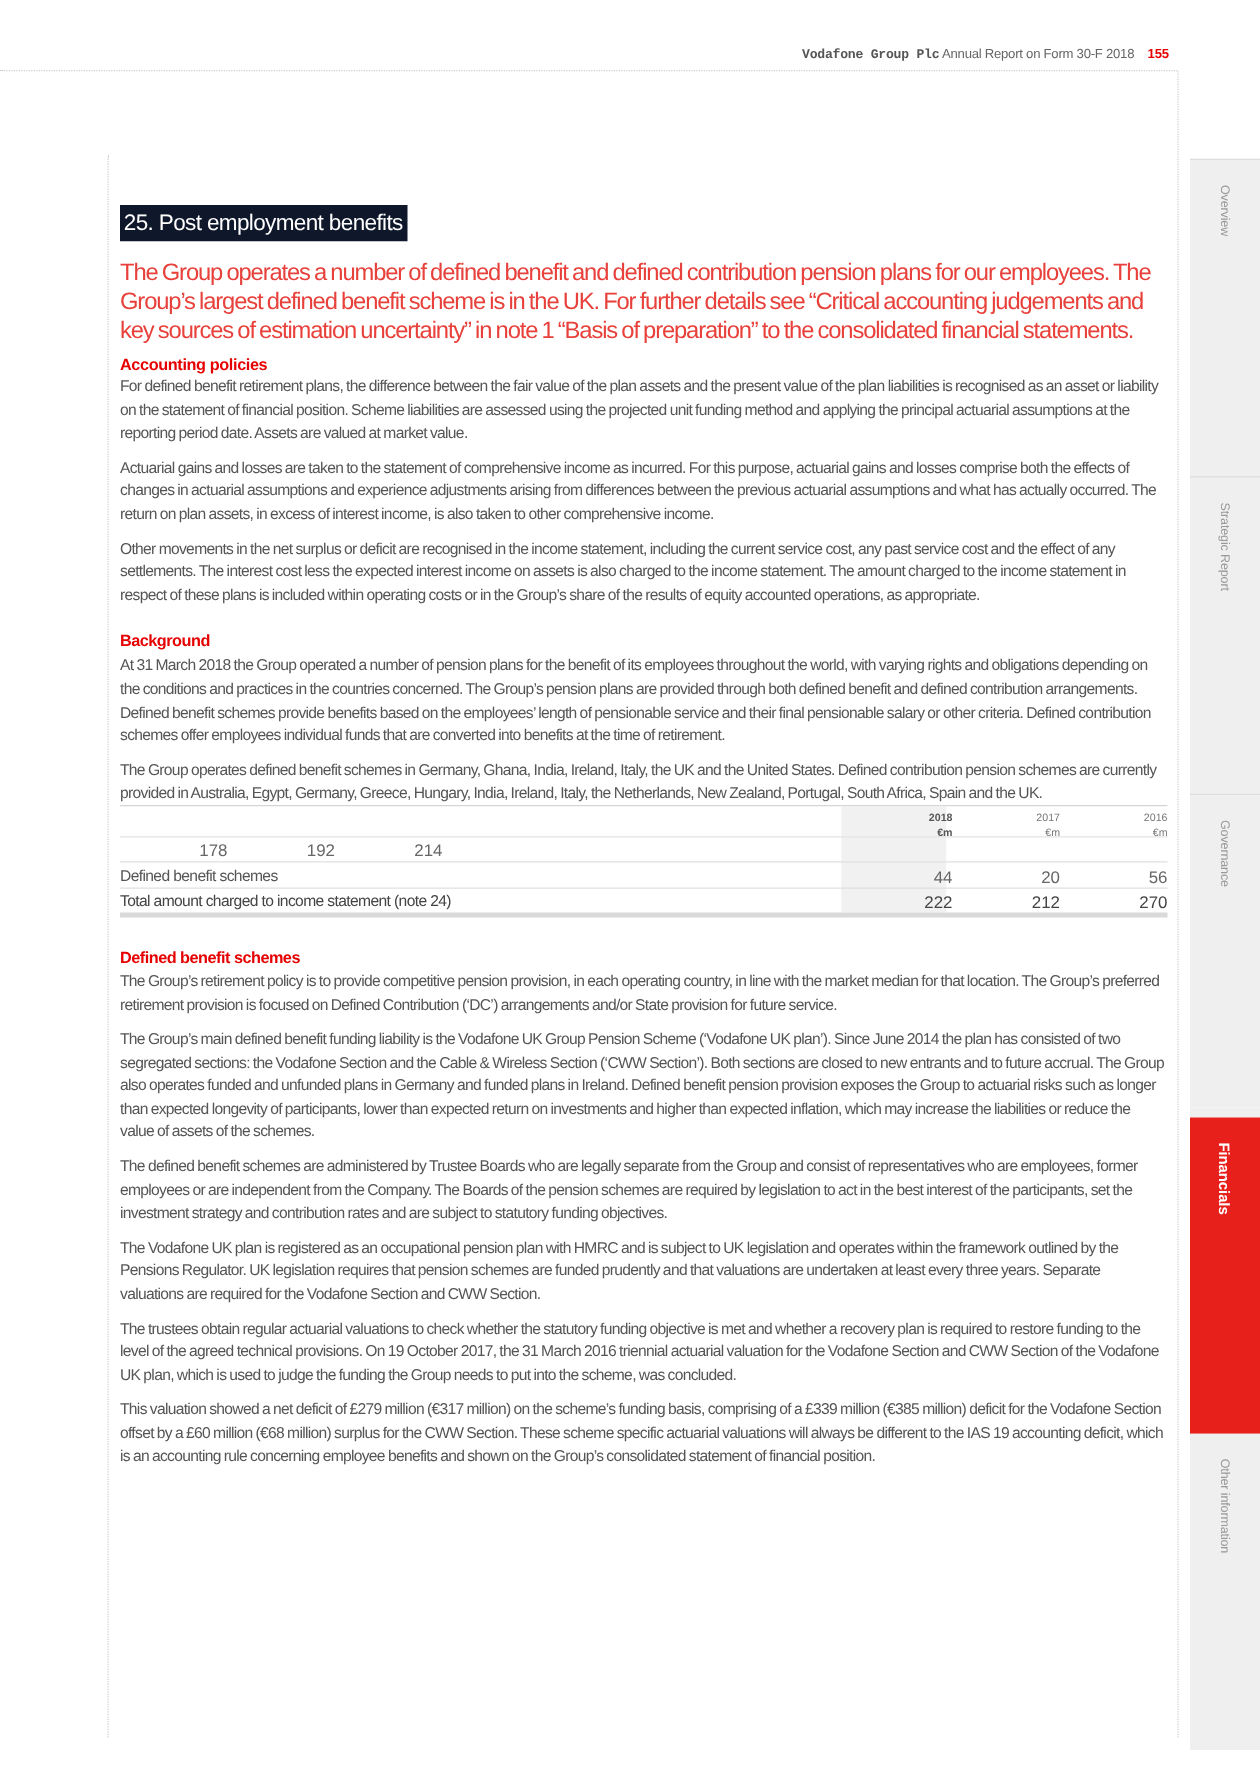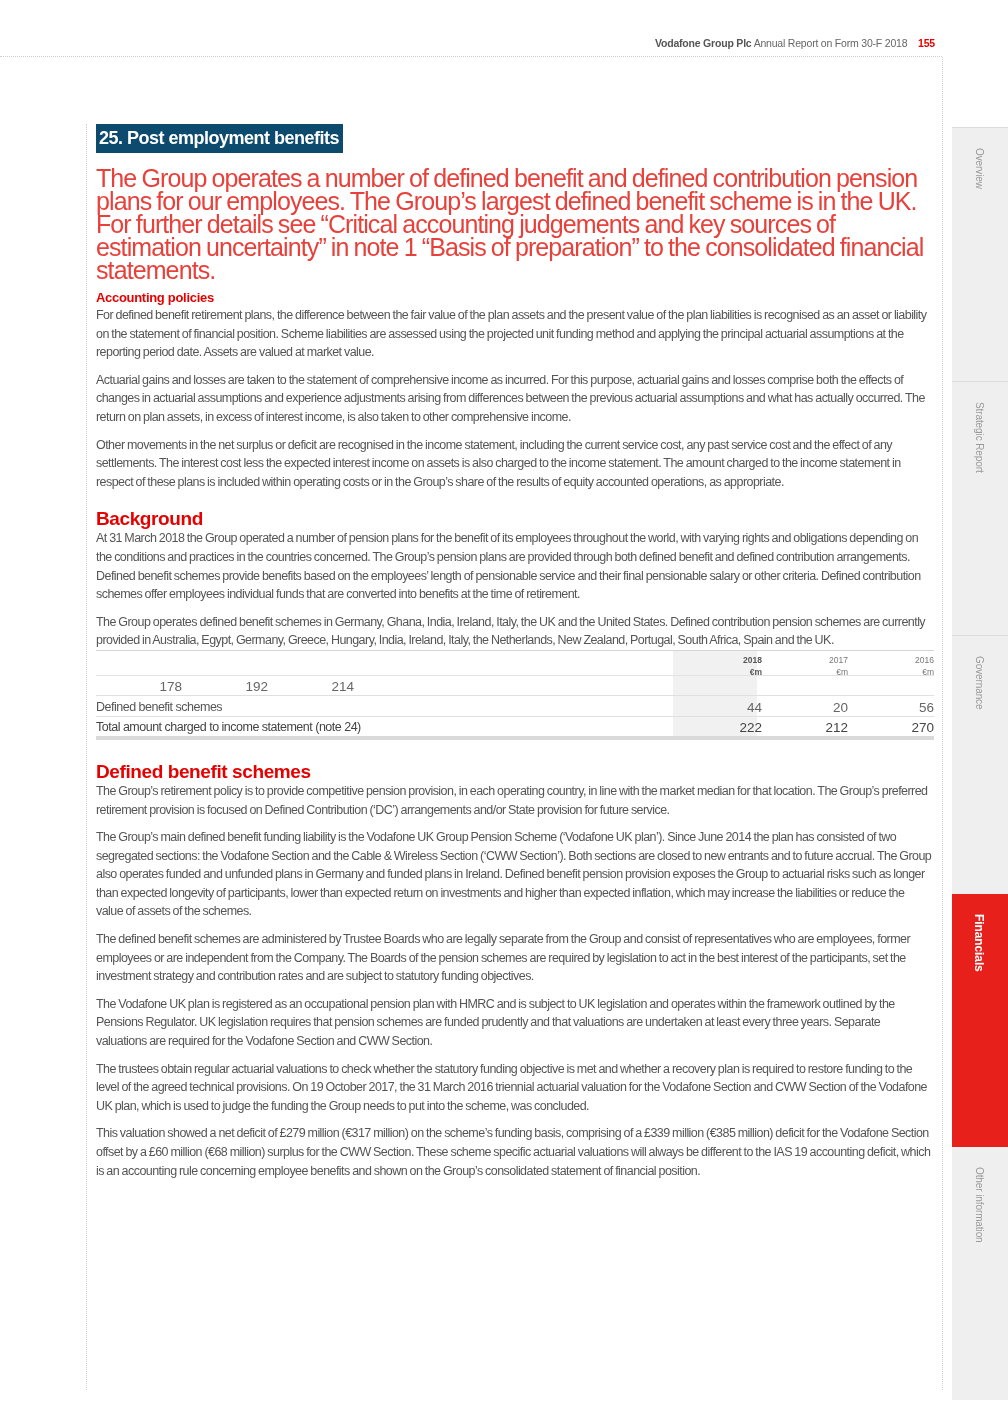--- a/index.html
+++ b/index.html
@@ -1,32 +1,32 @@
 <!DOCTYPE html>
 <html><head>
 <meta charset="utf-8">
 <style>
   * { box-sizing: border-box; margin: 0; padding: 0; }
   html, body { width: 1008px; height: 1425px; background: #ffffff; overflow: hidden; }
   body { position: relative; font-family: "Liberation Sans", sans-serif; color: #555; }
 
   .header { position: absolute; top: 37px; right: 73px; font-size: 10.5px; color: #666; white-space: nowrap; letter-spacing: -0.2px; }
-  .header .company { font-weight: bold; color: #555; }
+  .header .company { font-weight: bold; color: #555; font-family: Liberation Mono, monospace; }
   .header .page-num { font-weight: bold; color: #e60000; margin-left: 8px; }
   .header-rule { position: absolute; top: 56px; left: 0; width: 942px; border-top: 1px dotted #cfcfcf; }
   .left-rule { position: absolute; top: 124px; left: 86px; height: 1266px; border-left: 1px dotted #cfcfcf; }
   .right-rule { position: absolute; top: 57px; left: 942px; height: 1333px; border-left: 1px dotted #cfcfcf; }
 
   .content { position: absolute; left: 96px; top: 124px; width: 836px; }
 
-  .section-title { display: inline-block; background: #0c4a6e; color: #fff; font-weight: bold; font-size: 18px; padding: 3px 4px 4px 3px; letter-spacing: -0.5px; line-height: 22px; }
-  .intro { color: #e8403a; font-size: 25px; line-height: 23px; margin-top: 14px; letter-spacing: -0.9px; word-spacing: -1px; }
+  .section-title { display: inline-block; background: #0f172a; color: #fff; font-weight: normal; font-size: 18px; padding: 3px 4px 4px 3px; letter-spacing: -0.5px; line-height: 22px; margin-top: 40px; }
+  .intro { color: #e8403a; font-size: 19px; line-height: 23px; margin-top: 14px; letter-spacing: -0.9px; word-spacing: -1px; }
 
   h3.sub { color: #e60000; font-size: 13px; font-weight: bold; margin-top: 5px; letter-spacing: -0.3px; line-height: 17px; }
-  h2.head { color: #e60000; font-size: 19px; font-weight: bold; letter-spacing: -0.4px; line-height: 20px; }
+  h2.head { color: #e60000; font-size: 13px; font-weight: bold; letter-spacing: -0.4px; line-height: 20px; }
 
   p.body { font-size: 12.5px; line-height: 18.6px; color: #555; letter-spacing: -0.55px; word-spacing: -0.5px; }
   p.body + p.body { margin-top: 9px; }
 
   .table { width: 838px; margin-top: 0; border-top: 1px solid #d5d5d5; position: relative; font-size: 12.5px; }
   .table .shade { position: absolute; left: 577px; width: 84px; top: 0; bottom: 4px; background: #f1f1f1; }
   .trow { position: relative; display: flex; align-items: flex-end; height: 20.5px; border-bottom: 1px solid #e0e0e0; }
   .trow.head-row { height: 25px; align-items: flex-start; padding-top: 3px; border-bottom: 1px solid #e3e3e3; }
   .trow .label { flex: 1; color: #555; letter-spacing: -0.5px; padding-bottom: 2px; }
   .trow .val { width: 86px; text-align: right; font-size: 13.5px; color: #666; padding-bottom: 1px; }

